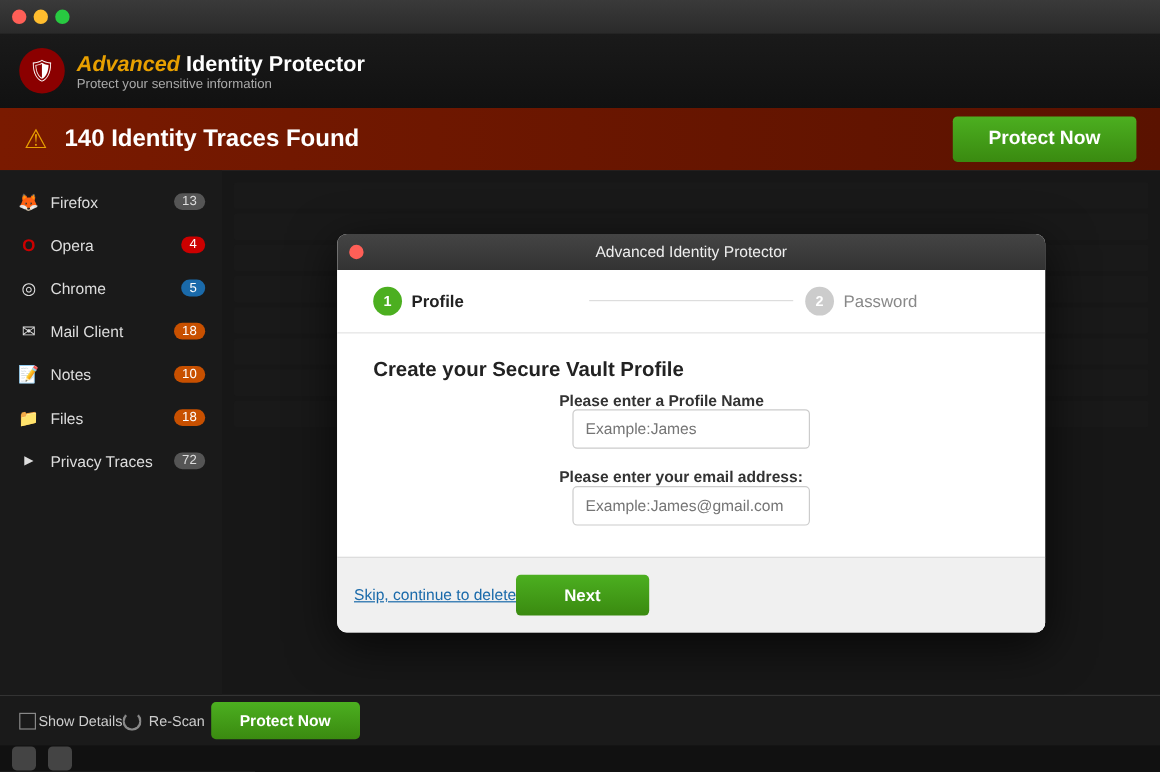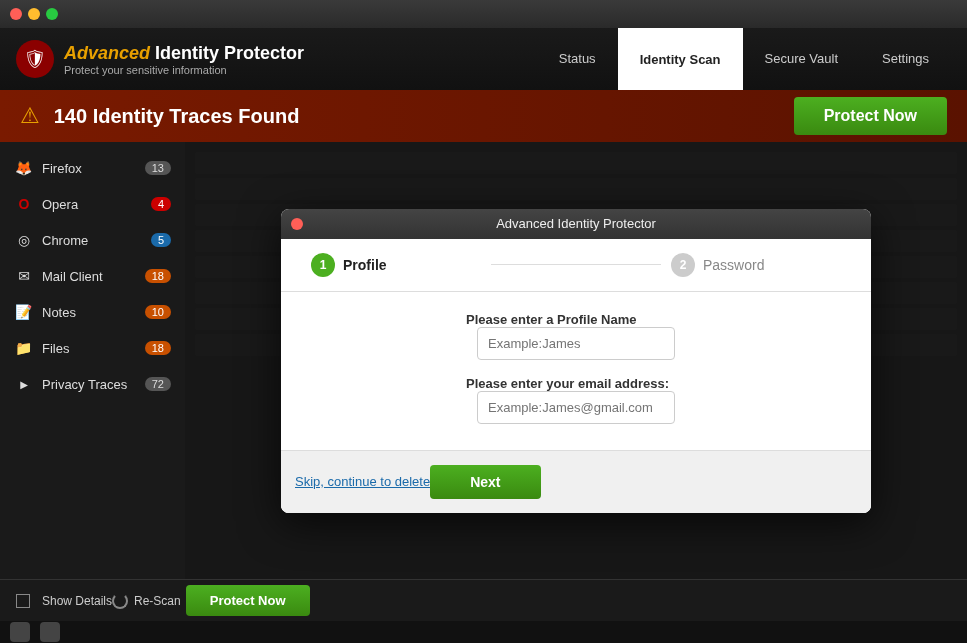--- a/index.html
+++ b/index.html
@@ -190,21 +190,21 @@
       background: #1a1a1a;
       height: 42px;
       display: flex;
       align-items: center;
       padding: 0 16px;
       border-top: 1px solid #333;
     }
     .show-details-check {
       display: flex;
       align-items: center;
-      gap: 12px;
+      gap: 2px;
       color: #ccc;
       font-size: 12px;
       cursor: pointer;
     }
     .check-box {
       width: 14px;
       height: 14px;
       border: 1px solid #888;
       background: transparent;
     }
@@ -431,26 +431,20 @@
 <div class="app-header">
   <div class="app-logo">
     <span class="app-logo-inner">🛡</span>
   </div>
   <div class="app-title-block">
     <div class="app-title-main">
       <span class="italic">Advanced</span><span> Identity Protector</span>
     </div>
     <div class="app-subtitle">Protect your sensitive information</div>
   </div>
-  <nav class="nav-tabs">
-    <div class="nav-tab">Status</div>
-    <div class="nav-tab active">Identity Scan</div>
-    <div class="nav-tab">Secure Vault</div>
-    <div class="nav-tab">Settings</div>
-  </nav>
 </div>
 
 <div class="alert-banner">
   <span class="alert-icon">⚠</span>
   <span class="alert-text">140 Identity Traces Found</span>
   <button class="protect-now-btn">Protect Now</button>
 </div>
 
 <div class="main-area">
 
@@ -521,20 +515,21 @@
             <span class="step-label active">Profile</span>
           </div>
           <div class="step-divider"></div>
           <div class="step">
             <div class="step-circle inactive">2</div>
             <span class="step-label inactive">Password</span>
           </div>
         </div>
 
         <div class="modal-content">
+          <div class="modal-heading">Create your Secure Vault Profile</div>
 
           <div class="form-row">
             <label class="form-label">Please enter a Profile Name</label>
             <input class="form-input" type="text" placeholder="Example:James" style="">
           </div>
 
           <div class="form-row">
             <label class="form-label">Please enter your email address:</label>
             <input class="form-input" type="email" placeholder="Example:James@gmail.com" style="">
           </div>

